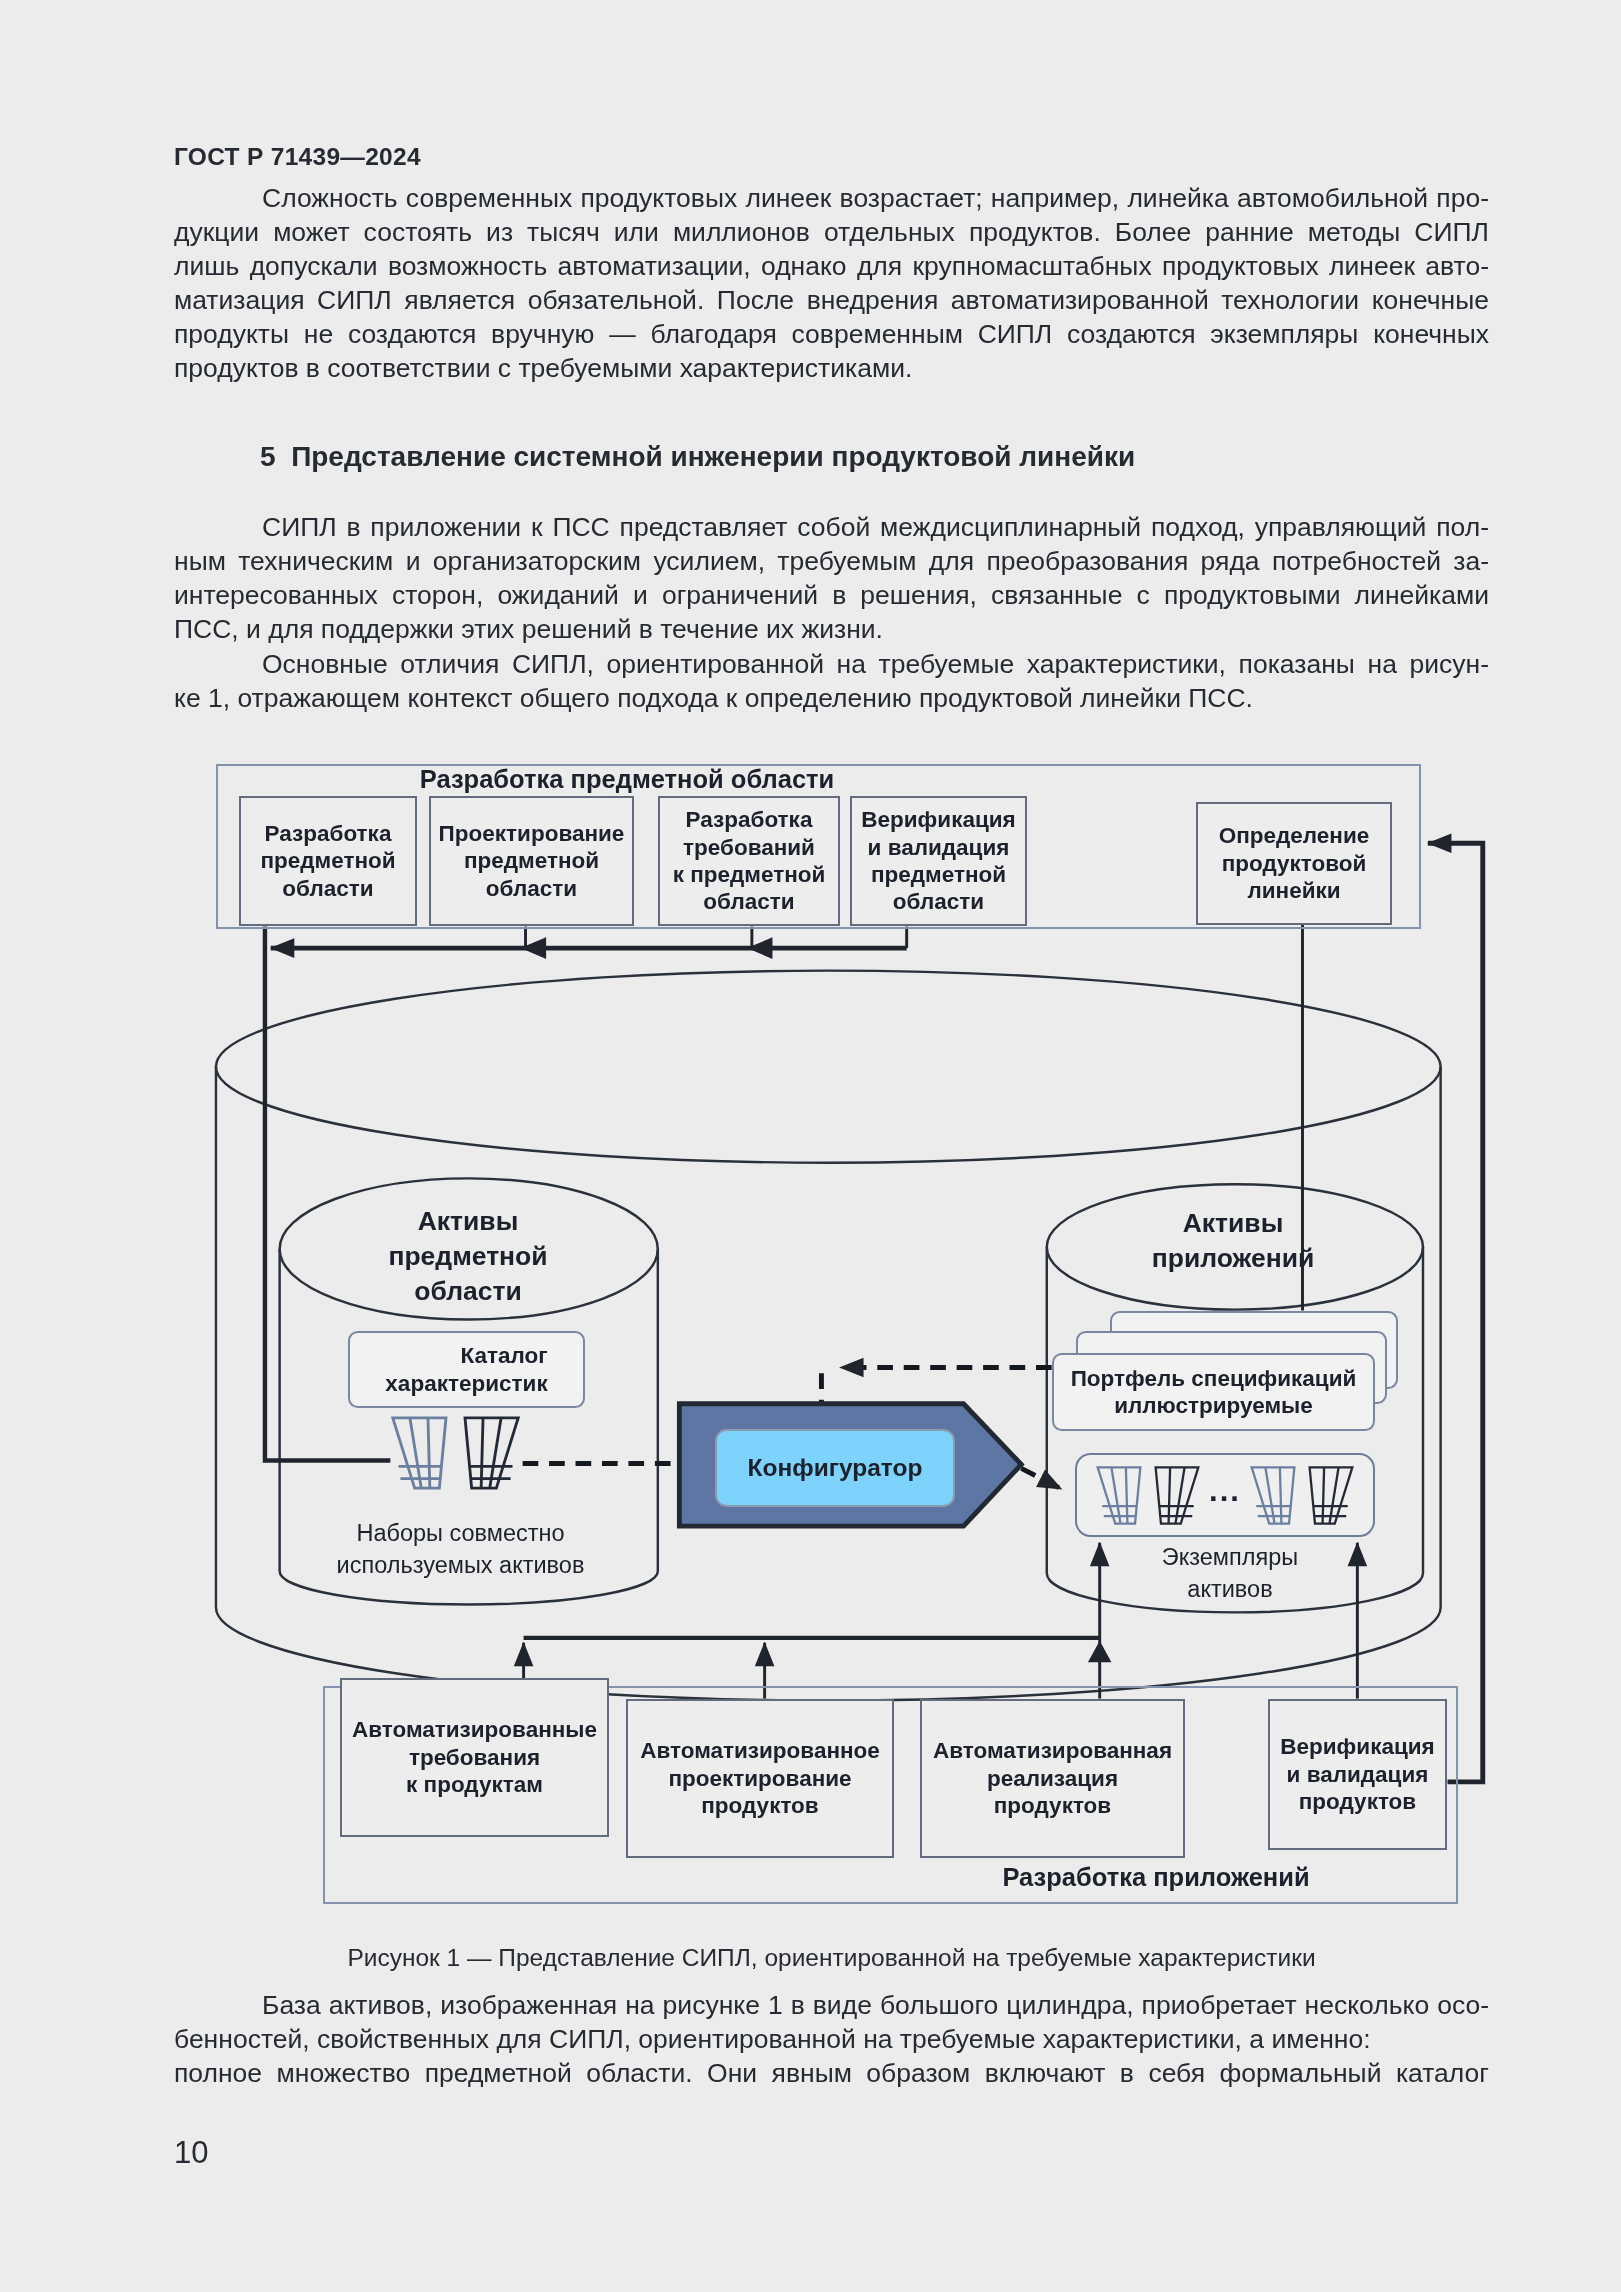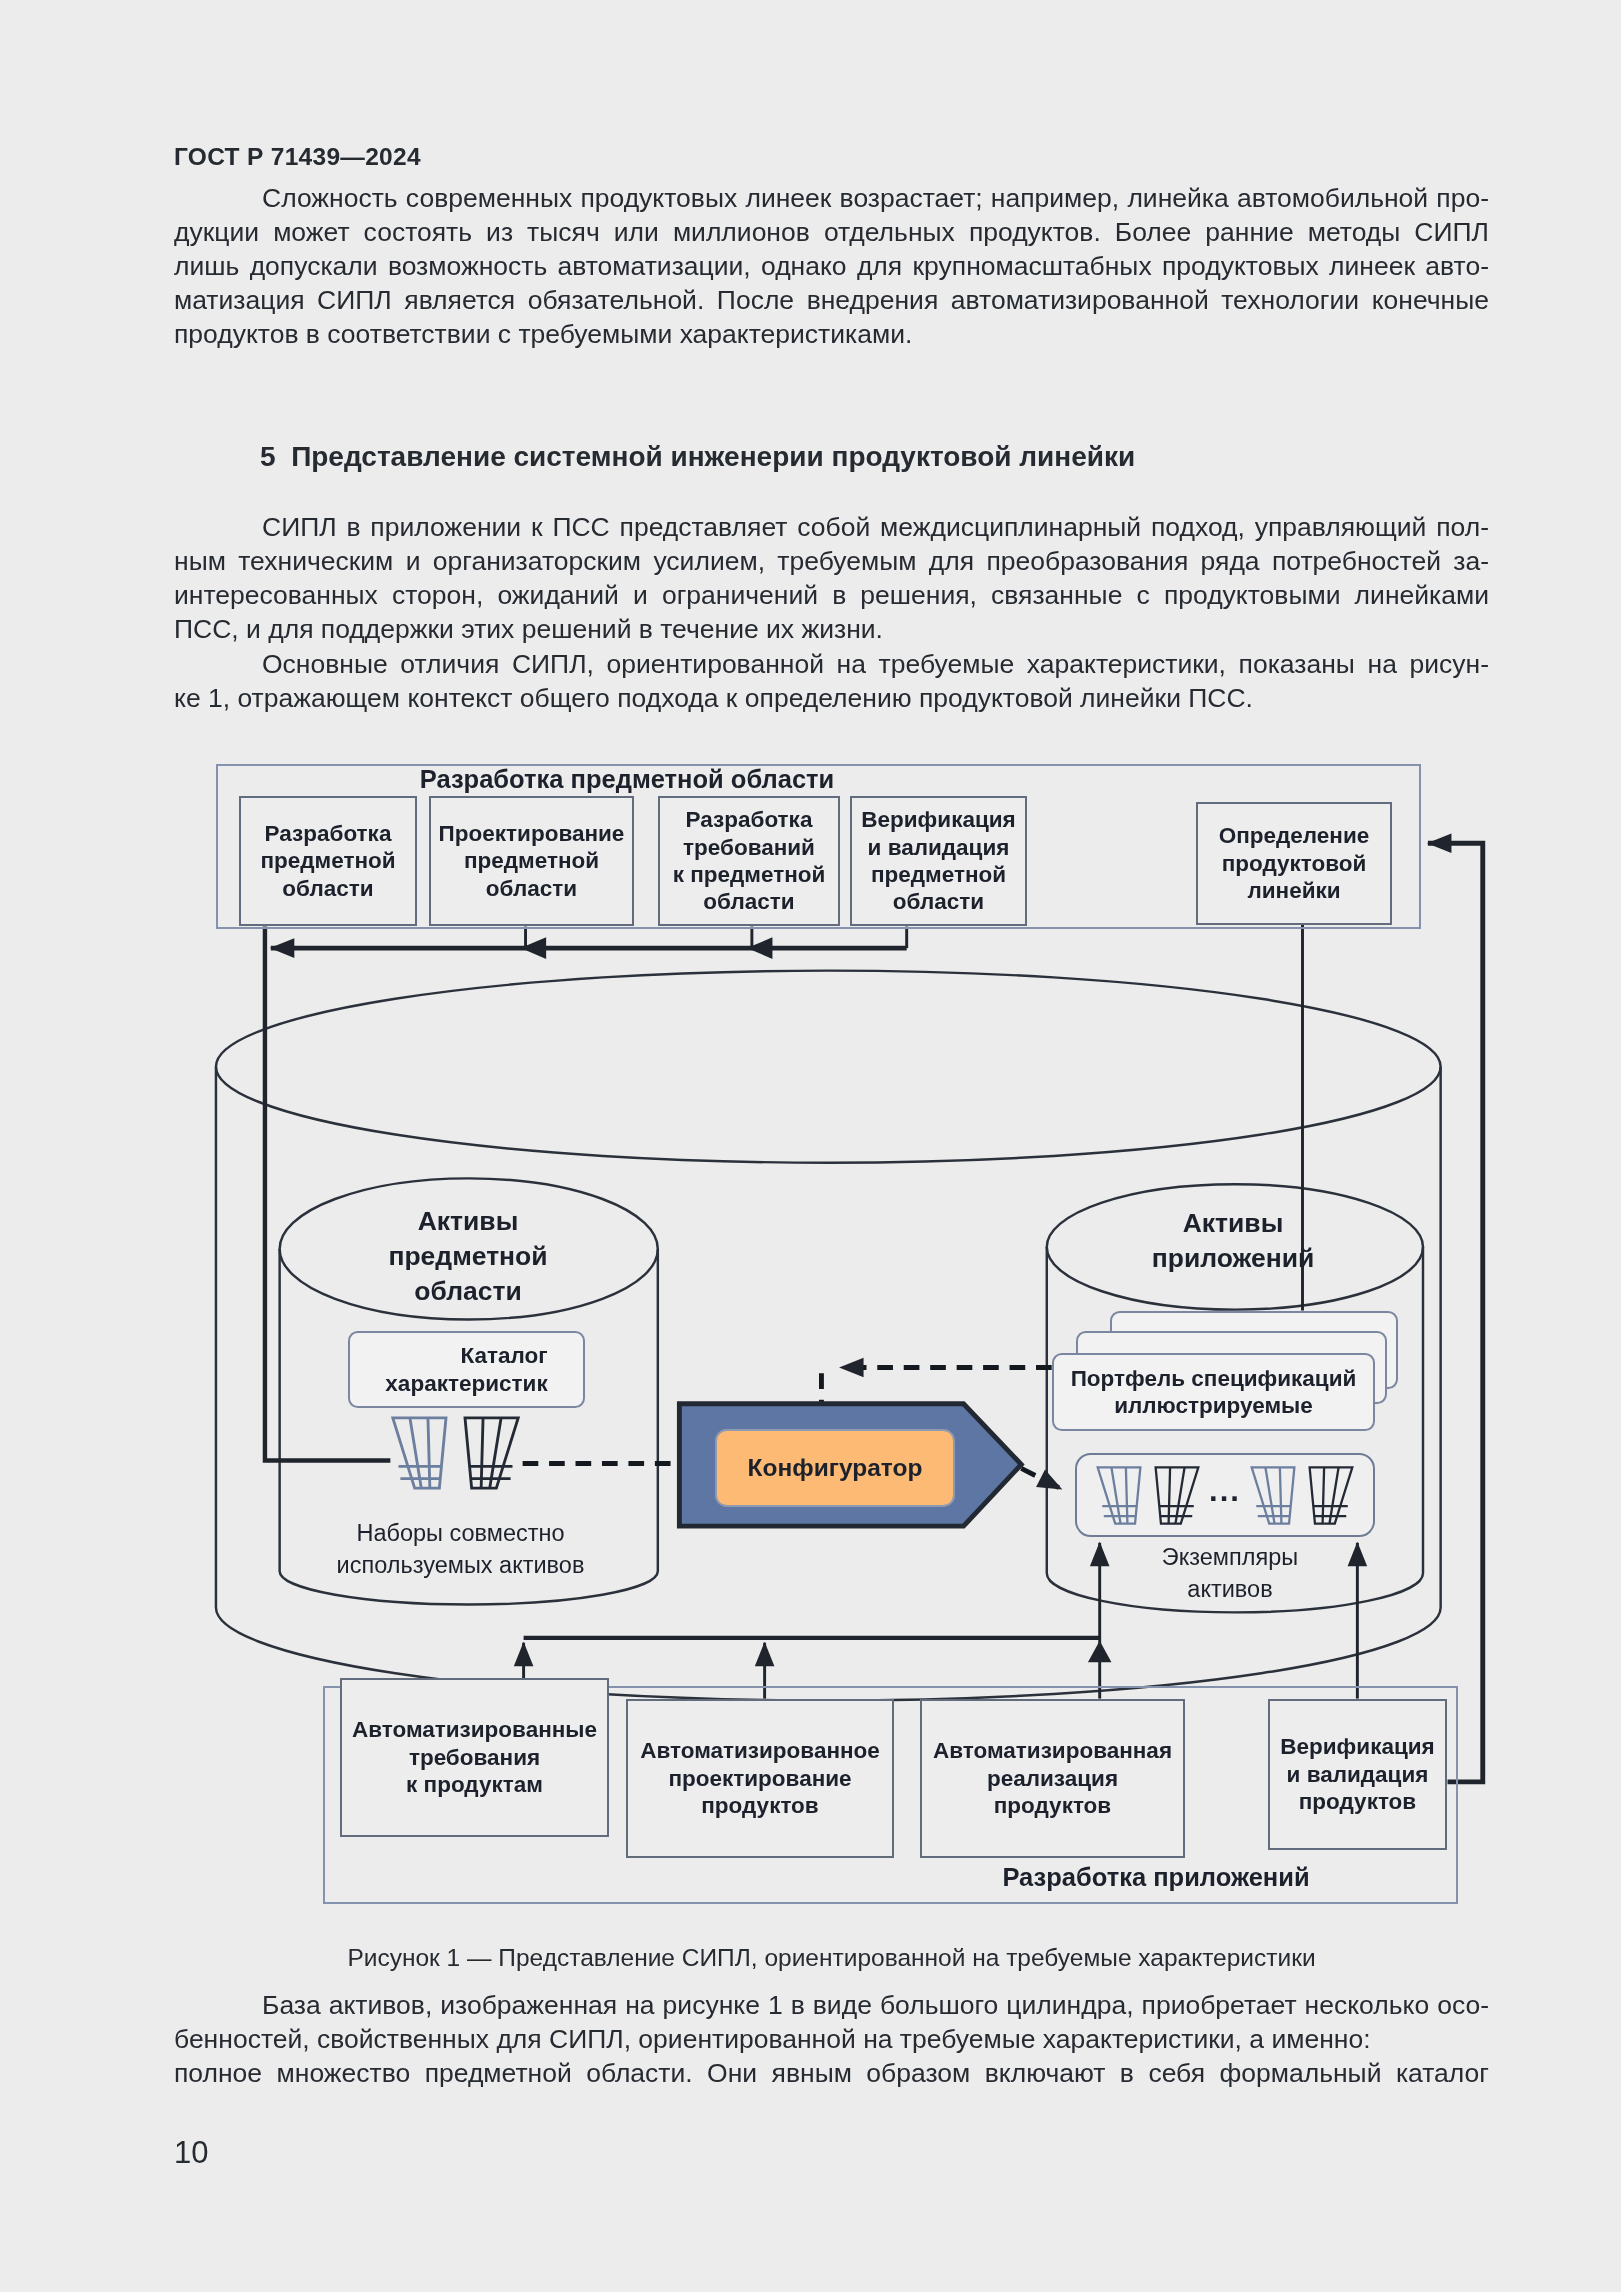--- a/index.html
+++ b/index.html
@@ -33,37 +33,38 @@
   .fig svg.wires{position:absolute;left:0;top:0;z-index:1;}
   .fig .el{position:absolute;z-index:2;box-sizing:border-box;display:flex;align-items:center;justify-content:center;
     text-align:center;white-space:pre-line;color:#1c212b;}
   .nodebox{border:2px solid var(--boxborder);background:#ededee;font-size:22.5px;line-height:27.4px;font-weight:600;}
   .container-frame{border:2px solid var(--ctborder);background:transparent;}
   .ct-title{font-weight:700;font-size:25.5px;justify-content:center;}
   .cyl-title{font-weight:700;font-size:26.5px;line-height:35px;}
   .base-title{font-weight:700;font-size:29px;letter-spacing:0.5px;}
   .rnd{border:2px solid var(--rndborder);background:#f2f2f3;border-radius:9.8px;font-weight:700;font-size:22.5px;line-height:27.4px;}
   .plain-label{font-size:23.5px;line-height:32px;font-weight:500;}
-  .conf-label{border:2px solid #8e9ab0;background:#fdba74;border-radius:11.8px;font-weight:700;font-size:24.5px;}
+  .conf-label{border:2px solid #8e9ab0;background:#7dd3fc;border-radius:11.8px;font-weight:700;font-size:24.5px;}
   .inst-box{border:2px solid #6f7c95;background:#efeff0;border-radius:15.7px;gap:5.9px;align-items:flex-end;padding:7.8px 11.8px 5.9px 11.8px;}
   .inst-box .dots{font-weight:700;font-size:31px;line-height:19.6px;letter-spacing:2px;margin-bottom:9.8px;}
   .fanicon{flex:0 0 auto;}
 </style>
 </head>
 <body>
 
 <div class="page">
 
   <div class="doc-header">ГОСТ Р 71439—2024</div>
 
   <div class="para p1">
       <div class="tline ind">Сложность современных продуктовых линеек возрастает; например, линейка автомобильной про-</div>
       <div class="tline">дукции может состоять из тысяч или миллионов отдельных продуктов. Более ранние методы СИПЛ</div>
       <div class="tline">лишь допускали возможность автоматизации, однако для крупномасштабных продуктовых линеек авто-</div>
       <div class="tline">матизация СИПЛ является обязательной. После внедрения автоматизированной технологии конечные</div>
+      <div class="tline">продукты не создаются вручную — благодаря современным СИПЛ создаются экземпляры конечных</div>
       <div class="tline short">продуктов в соответствии с требуемыми характеристиками.</div>
     </div>
 
   <h2 class="section-heading">5  Представление системной инженерии продуктовой линейки</h2>
 
   <div class="para p2">
       <div class="tline ind">СИПЛ в приложении к ПСС представляет собой междисциплинарный подход, управляющий пол-</div>
       <div class="tline">ным техническим и организаторским усилием, требуемым для преобразования ряда потребностей за-</div>
       <div class="tline">интересованных сторон, ожиданий и ограничений в решения, связанные с продуктовыми линейками</div>
       <div class="tline short">ПСС, и для поддержки этих решений в течение их жизни.</div>

